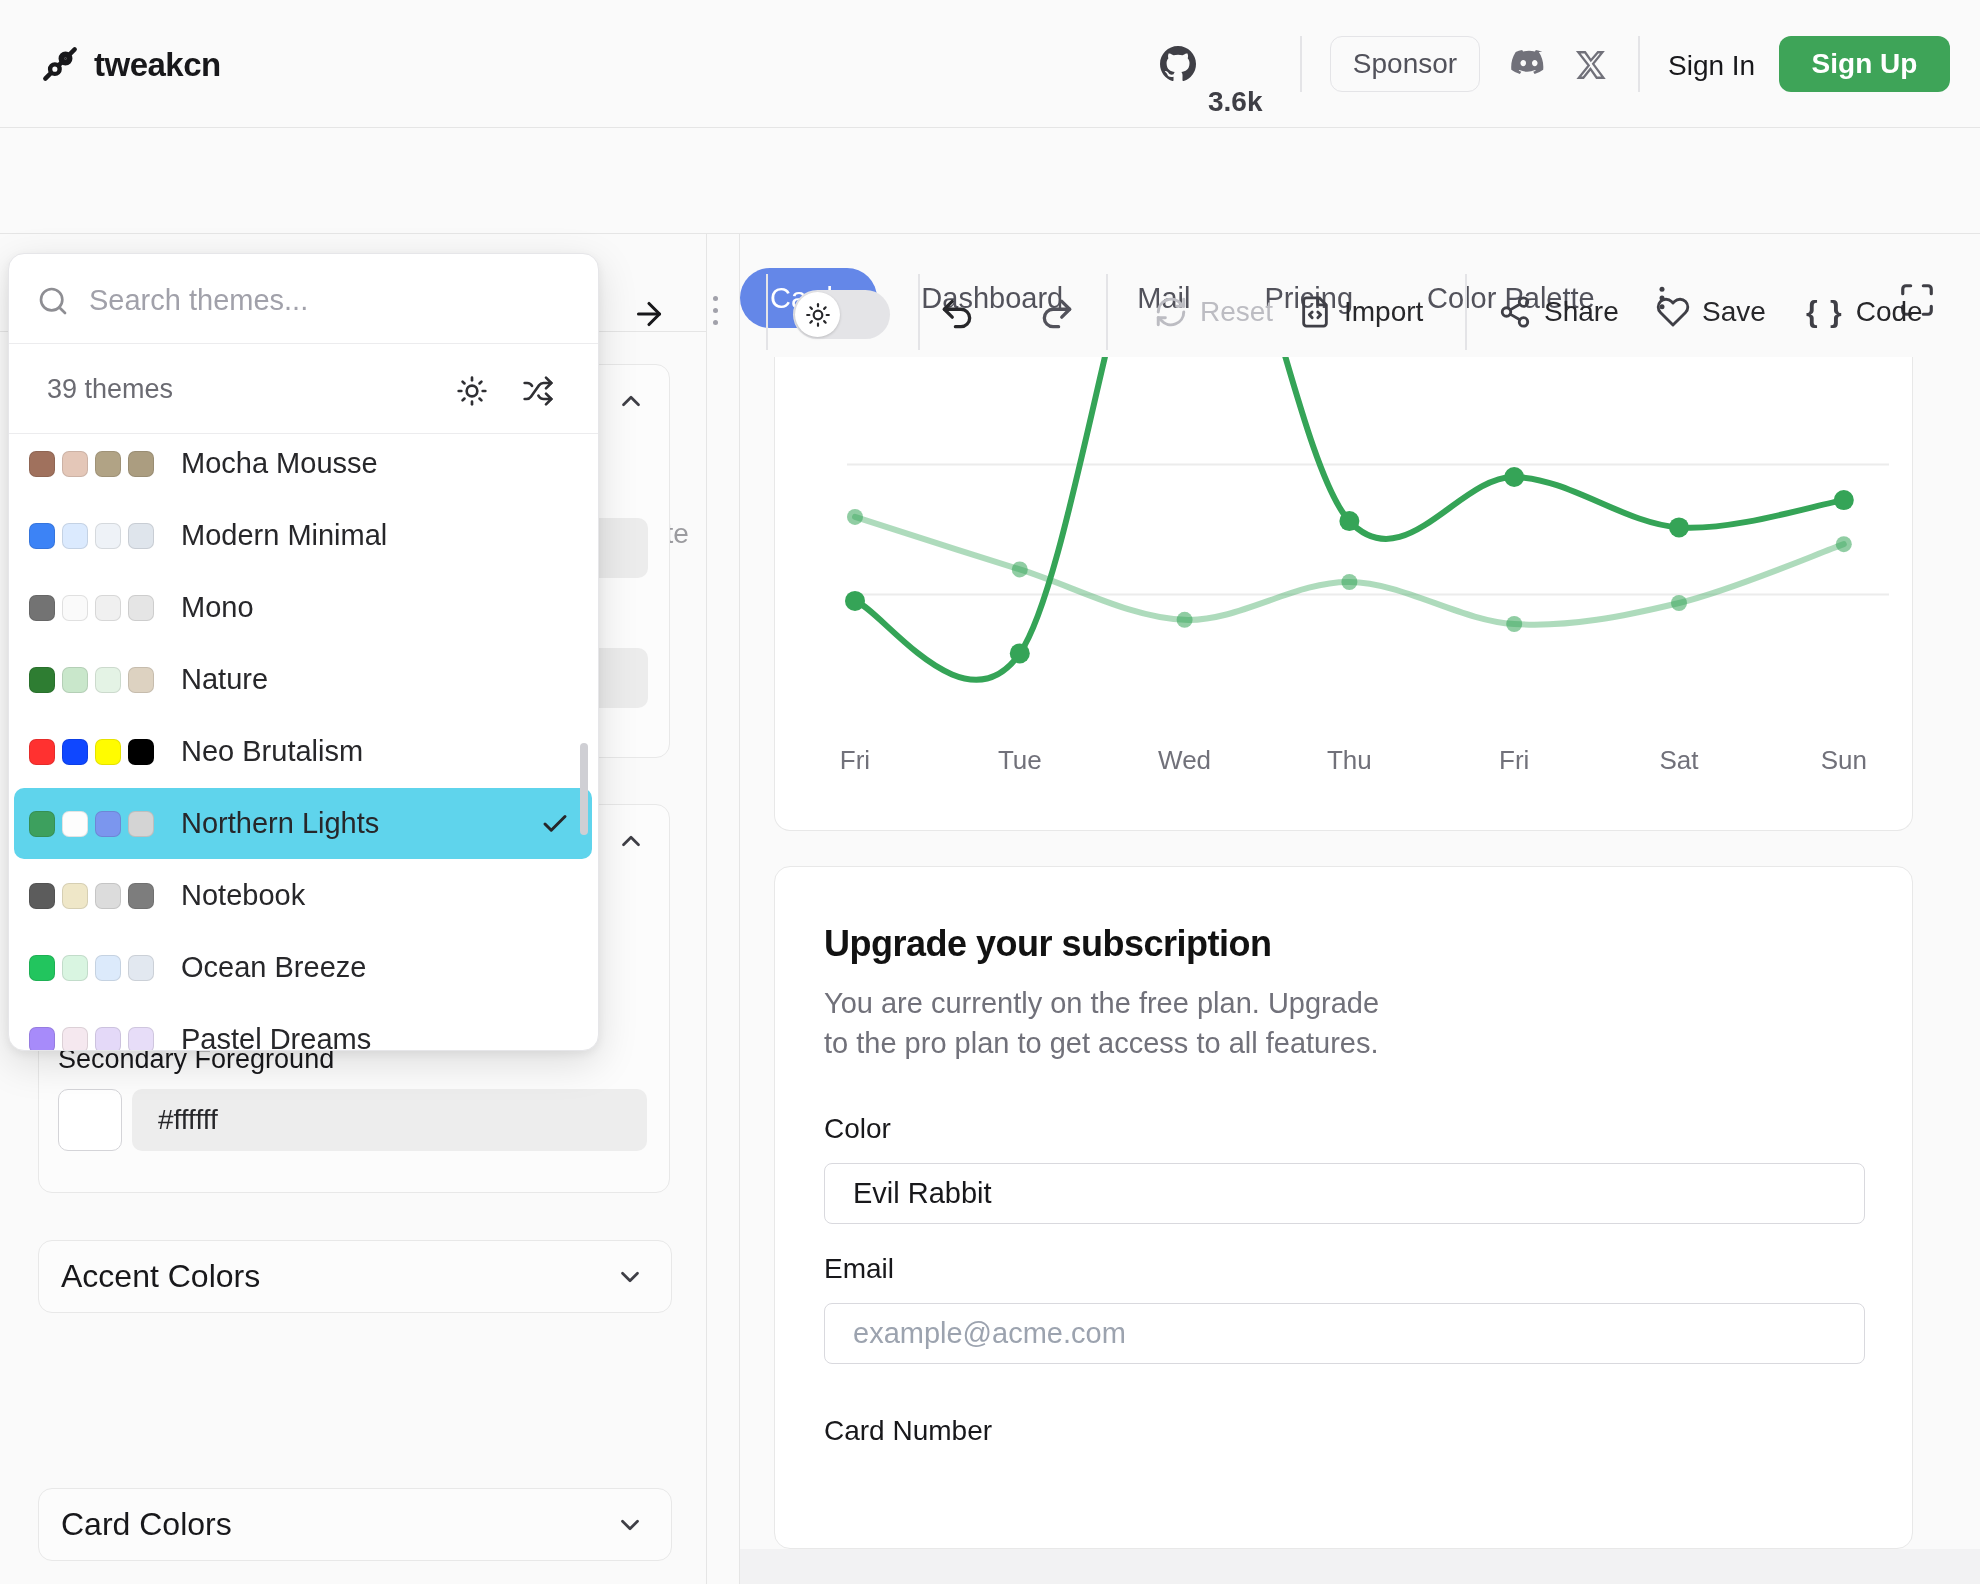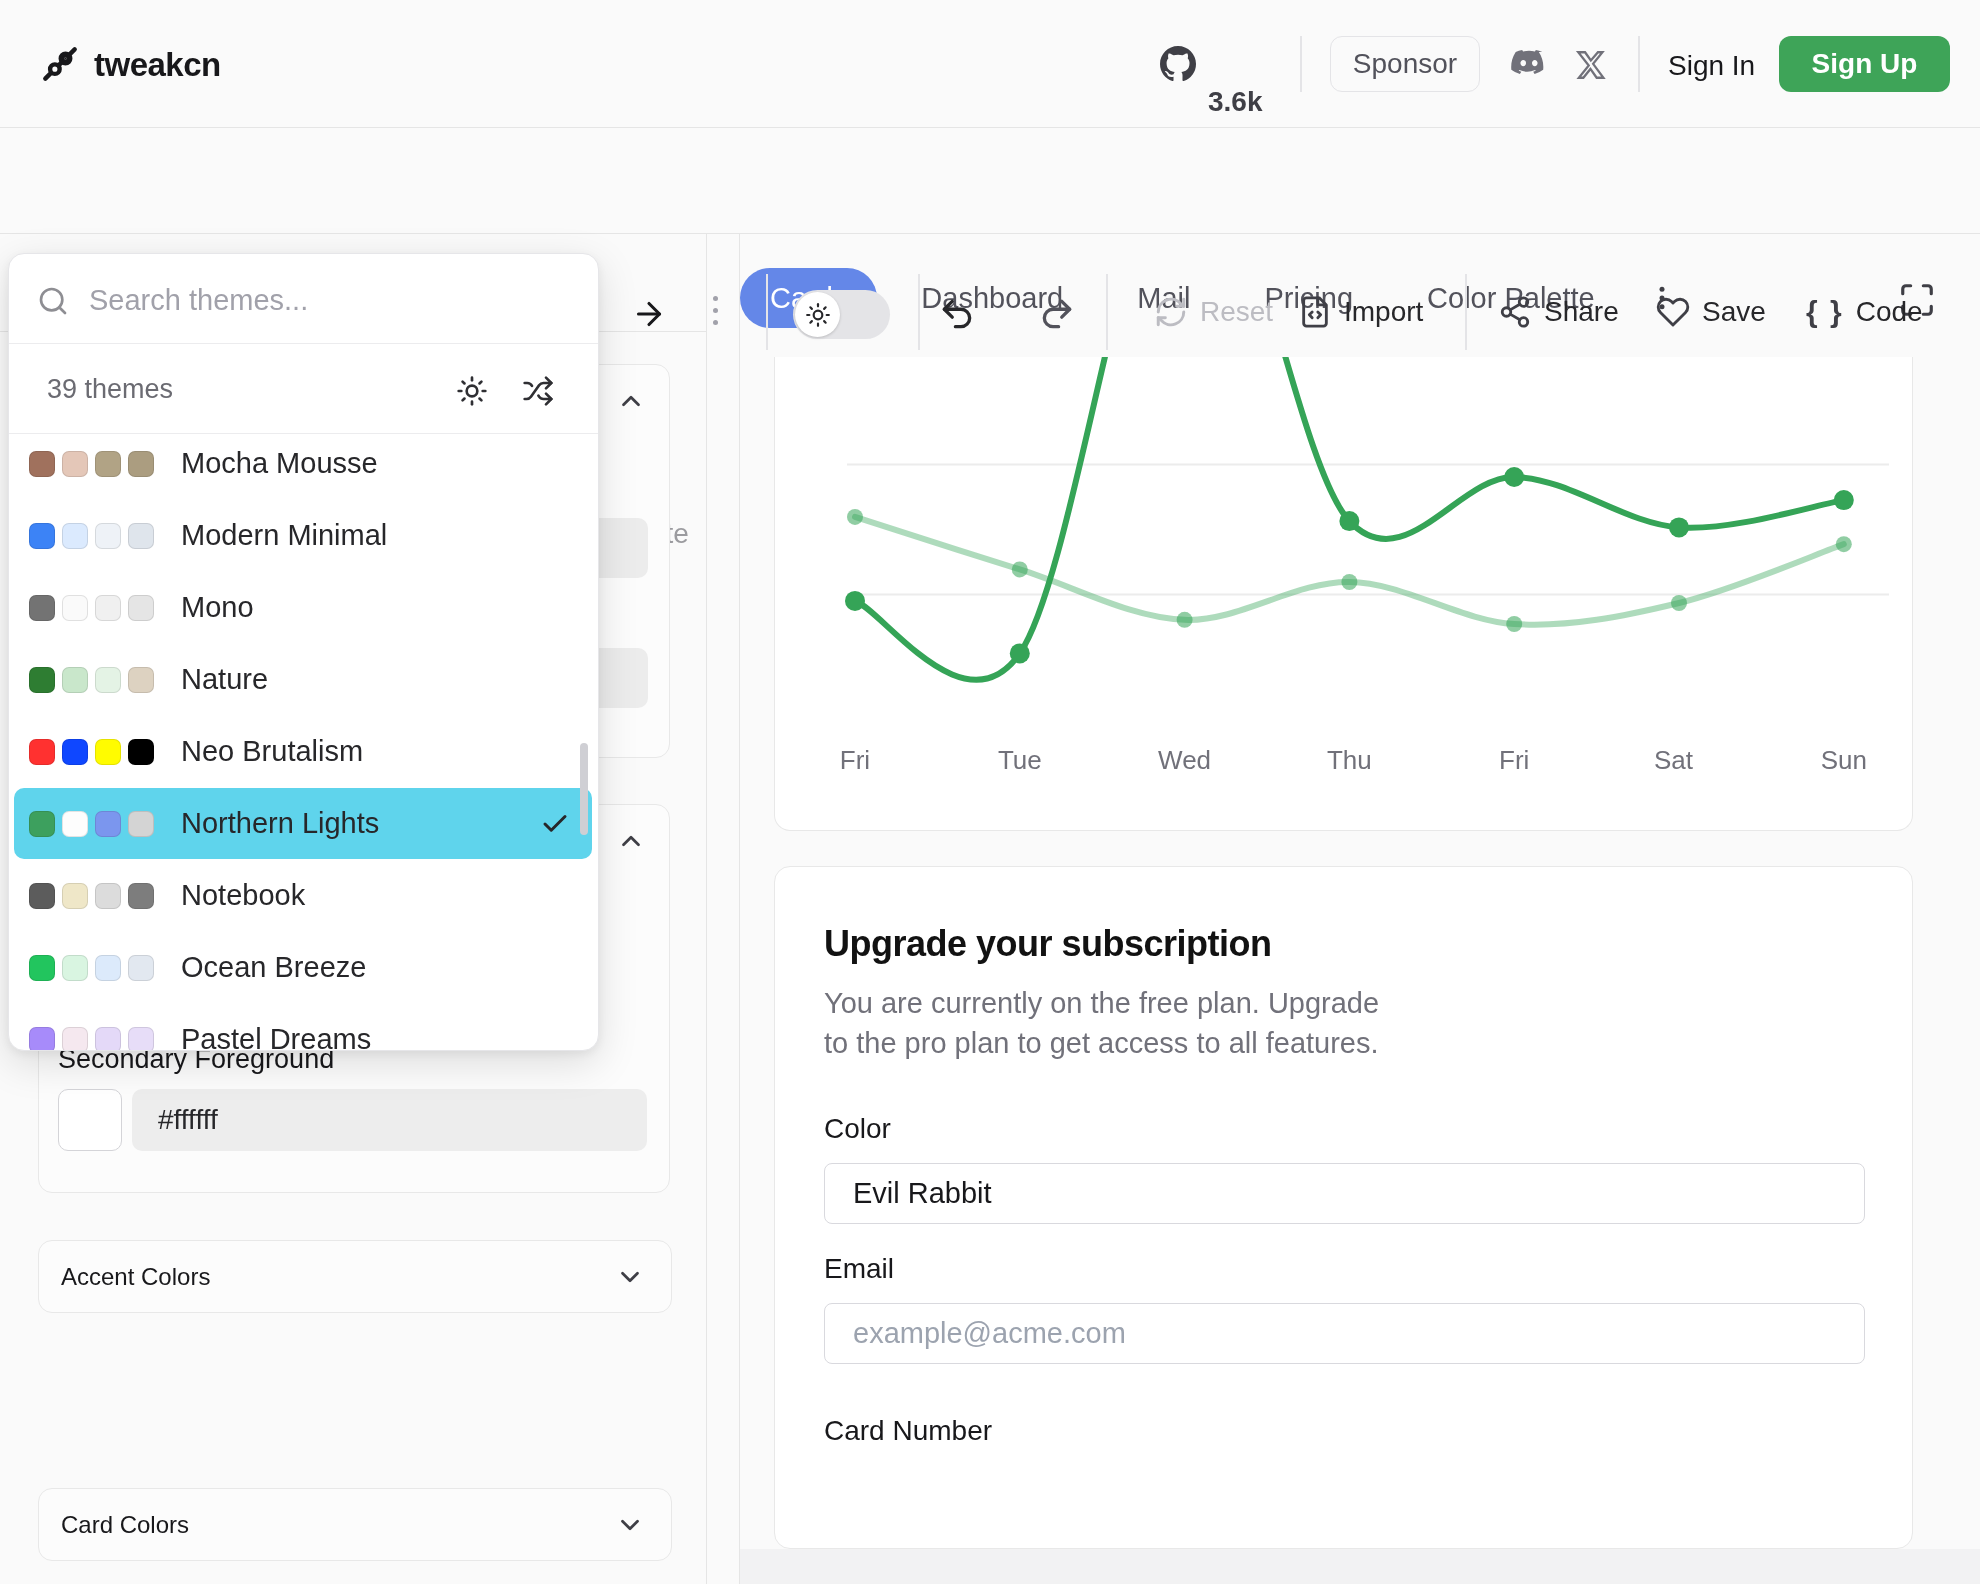--- a/index.html
+++ b/index.html
@@ -73,21 +73,21 @@
   .chev-up2 { left:616px; top:592px; color:#3f3f46; }
   .grey-input { background:#ececec; border-radius:10px; }
   .gi1 { left:70px; top:284px; width:578px; height:60px; }
   .gi2 { left:70px; top:414px; width:578px; height:60px; }
   .sf-label { left:58px; top:810px; font-size:27px; font-weight:500; color:#18181b; }
   .sf-swatch { left:58px; top:855px; width:64px; height:62px; background:#fff; border:1px solid #d4d4d8; border-radius:10px; cursor:pointer; }
   .sf-input { left:132px; top:855px; width:515px; height:62px; background:#ededed; border-radius:10px;
     display:flex; align-items:center; padding-left:26px; font-size:28px; color:#27272a; }
   .collapse-box { left:38px; width:634px; height:73px; background:#fcfcfc; border:1px solid #e8e8e8; border-radius:14px;
     display:flex; align-items:center; justify-content:space-between; padding:0 26px 0 22px; cursor:pointer; }
-  .collapse-box span { font-size:24px; font-weight:500; color:#18181b; }
+  .collapse-box span { font-size:32px; font-weight:500; color:#18181b; }
   .collapse-box .icon { color:#3f3f46; }
   .cb1 { top:1006px; } .cb2 { top:1130px; } .cb3 { top:1254px; }
 
   
   .dropdown { left:8px; top:253px; width:591px; height:798px; background:#fff; border:1px solid #e6e6e9; border-radius:16px;
     box-shadow:0 12px 40px rgba(0,0,0,.13), 0 3px 10px rgba(0,0,0,.06); z-index:40; overflow:hidden; }
   .dd-search-icon { left:28px; top:31px; color:#8e8e93; }
   .dd-search-text { left:80px; top:30px; font-size:29px; color:#a1a1aa; }
   .dd-div1 { left:0; top:89px; width:591px; height:1px; background:#ececee; }
   .dd-count { left:38px; top:120px; font-size:27px; color:#6b6b72; }
@@ -467,21 +467,21 @@
       <circle cx="739.2" cy="120" r="10" fill="#35a457"></circle>
       <circle cx="904" cy="170.4" r="10" fill="#35a457"></circle>
       <circle cx="1068.8000000000002" cy="143.1" r="10" fill="#35a457"></circle>
     </svg>
   <div id="chart-labels">
       <span class="chart-xlabel" style="left: 35px;">Fri</span>
       <span class="chart-xlabel" style="left: 199.8px;">Tue</span>
       <span class="chart-xlabel" style="left: 364.6px;">Wed</span>
       <span class="chart-xlabel" style="left: 529.4px;">Thu</span>
       <span class="chart-xlabel" style="left: 694.2px;">Fri</span>
-      <span class="chart-xlabel" style="left: 828px; text-align: right;">Sat</span>
+      <span class="chart-xlabel" style="left: 859px;">Sat</span>
       <span class="chart-xlabel" style="left: 1023.8px;">Sun</span>
     </div>
 </div>
 
 <div class="abs upgrade-card">
   <div class="abs uc-title">Upgrade your subscription</div>
   <div class="abs uc-desc1">You are currently on the free plan. Upgrade</div>
   <div class="abs uc-desc2">to the pro plan to get access to all features.</div>
   <div class="abs uc-label uc-name-label">Color</div>
   <div class="abs uc-input filled uc-name-input">Evil Rabbit</div>

